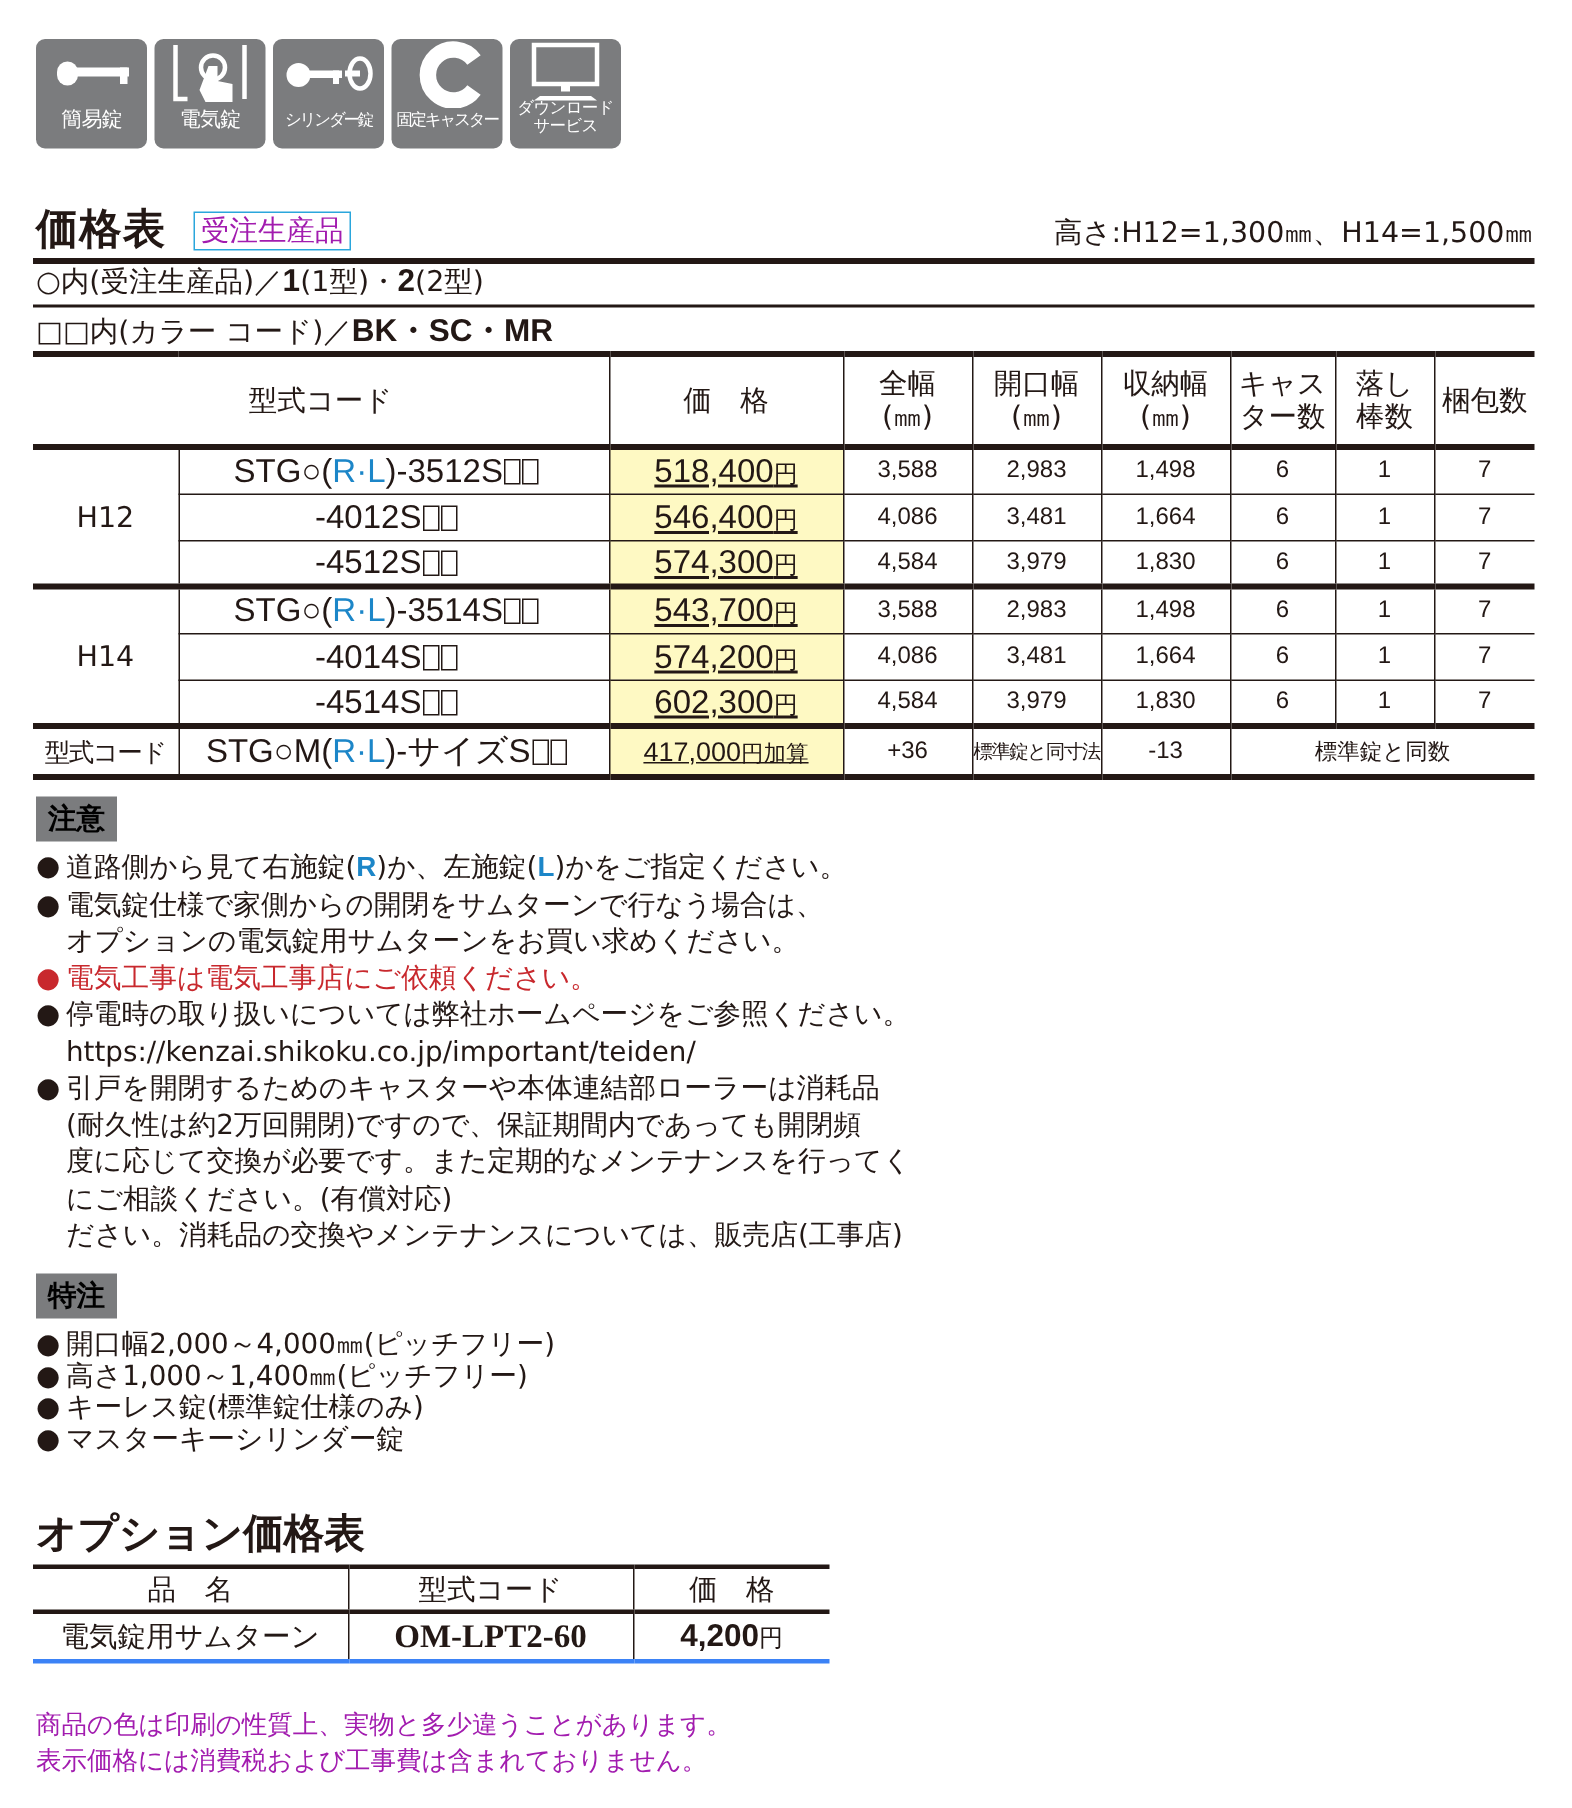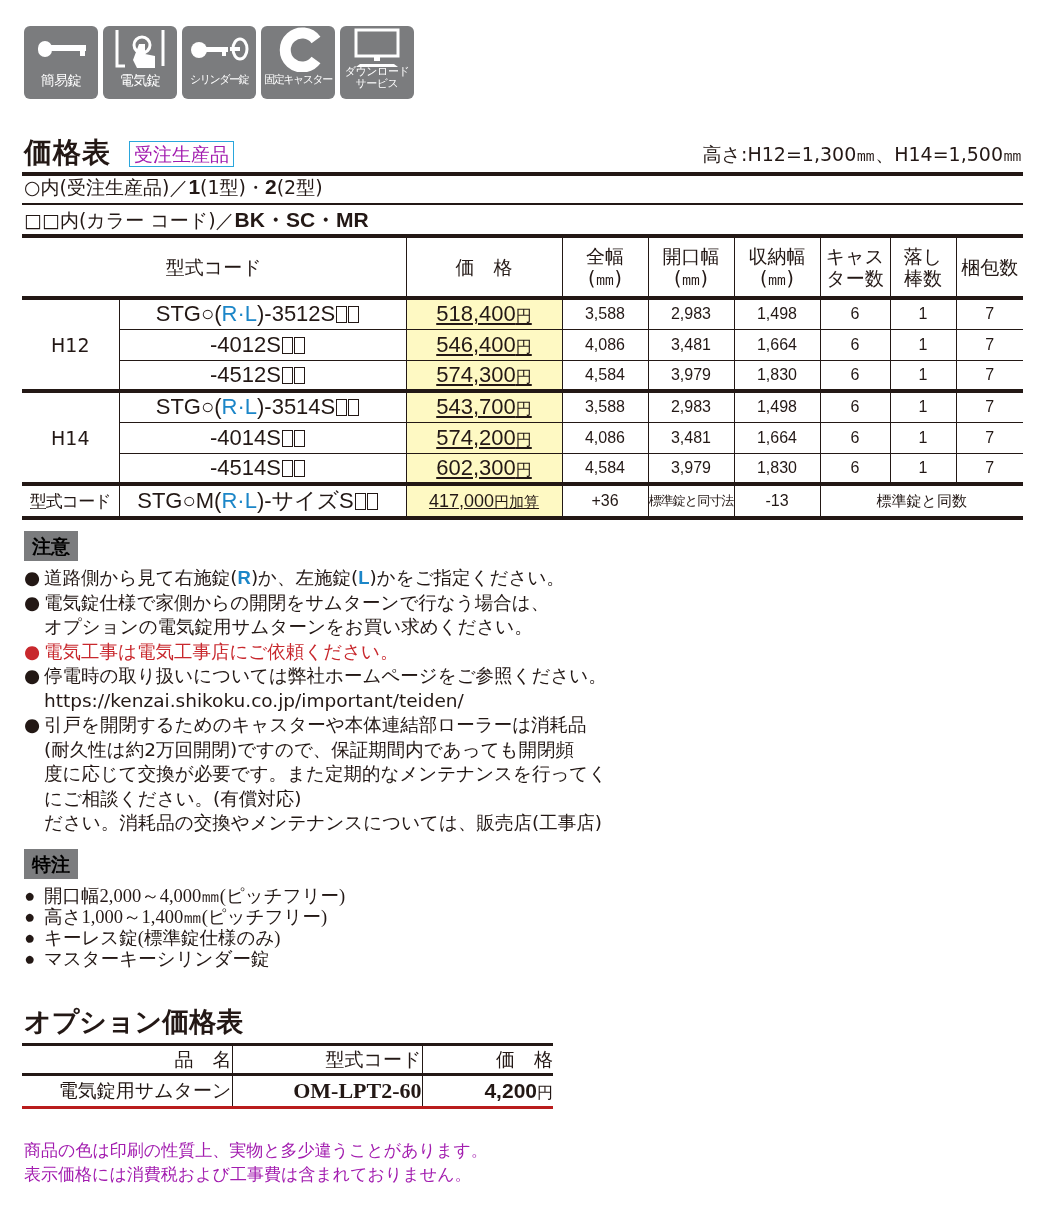--- a/index.html
+++ b/index.html
@@ -40,30 +40,30 @@
   .smalltxt { font-size: 13px; letter-spacing: -1px; }
   .boxes { display: inline-block; width: 11px; height: 17px; border: 1px solid #231815; margin-left: 1px; vertical-align: -2px; }
 
   
   .section-tag { position: absolute; left: 24px; background: #7b7c7e; color: #000000; font-size: 19px; padding: 0 8px; height: 30px; line-height: 30px; font-weight: bold; }
   .notes { position: absolute; left: 24px; font-size: 18.5px; line-height: 24.5px; }
   .notes .item { position: relative; padding-left: 20px; white-space: nowrap; }
   .notes .item::before { content: "●"; position: absolute; left: 0; }
   .notes .item.red { color: #c8282d; }
   .notes .b { font-family: "Liberation Sans", sans-serif; font-weight: bold; color: #1c86c8; }
-  .notes.tight { line-height: 21px; font-family: Liberation Serif, serif; }
+  .notes.tight { line-height: 21px; }
 
   
   .opt-title { position: absolute; left: 24px; top: 1004px; font-size: 27px; font-weight: bold; }
   table.opt { position: absolute; left: 22px; top: 1043px; width: 531px; border-collapse: collapse; font-size: 19px; }
-  table.opt th, table.opt td { border: 1px solid #231815; height: 33px; text-align: right; font-weight: normal; padding: 0; }
+  table.opt th, table.opt td { border: 1px solid #231815; height: 33px; text-align: center; font-weight: normal; padding: 0; }
   table.opt tr > *:first-child { border-left: none; }
   table.opt tr > *:last-child { border-right: none; }
   table.opt thead th { border-top: 3px solid #231815; border-bottom: 3px solid #231815; height: 30px; }
-  table.opt tbody td { border-bottom: 3px solid #b91c1c; }
+  table.opt tbody td { border-bottom: 3px solid #3b82f6; }
 
   .footer { position: absolute; left: 24px; top: 1138px; font-size: 17px; line-height: 24px; color: #a21caf; }
 </style>
 </head>
 <body>
 
 <div class="icons">
   <div class="icon-tile">
     <div class="glyph">
       <svg width="74" height="46" viewBox="0 0 74 46">

